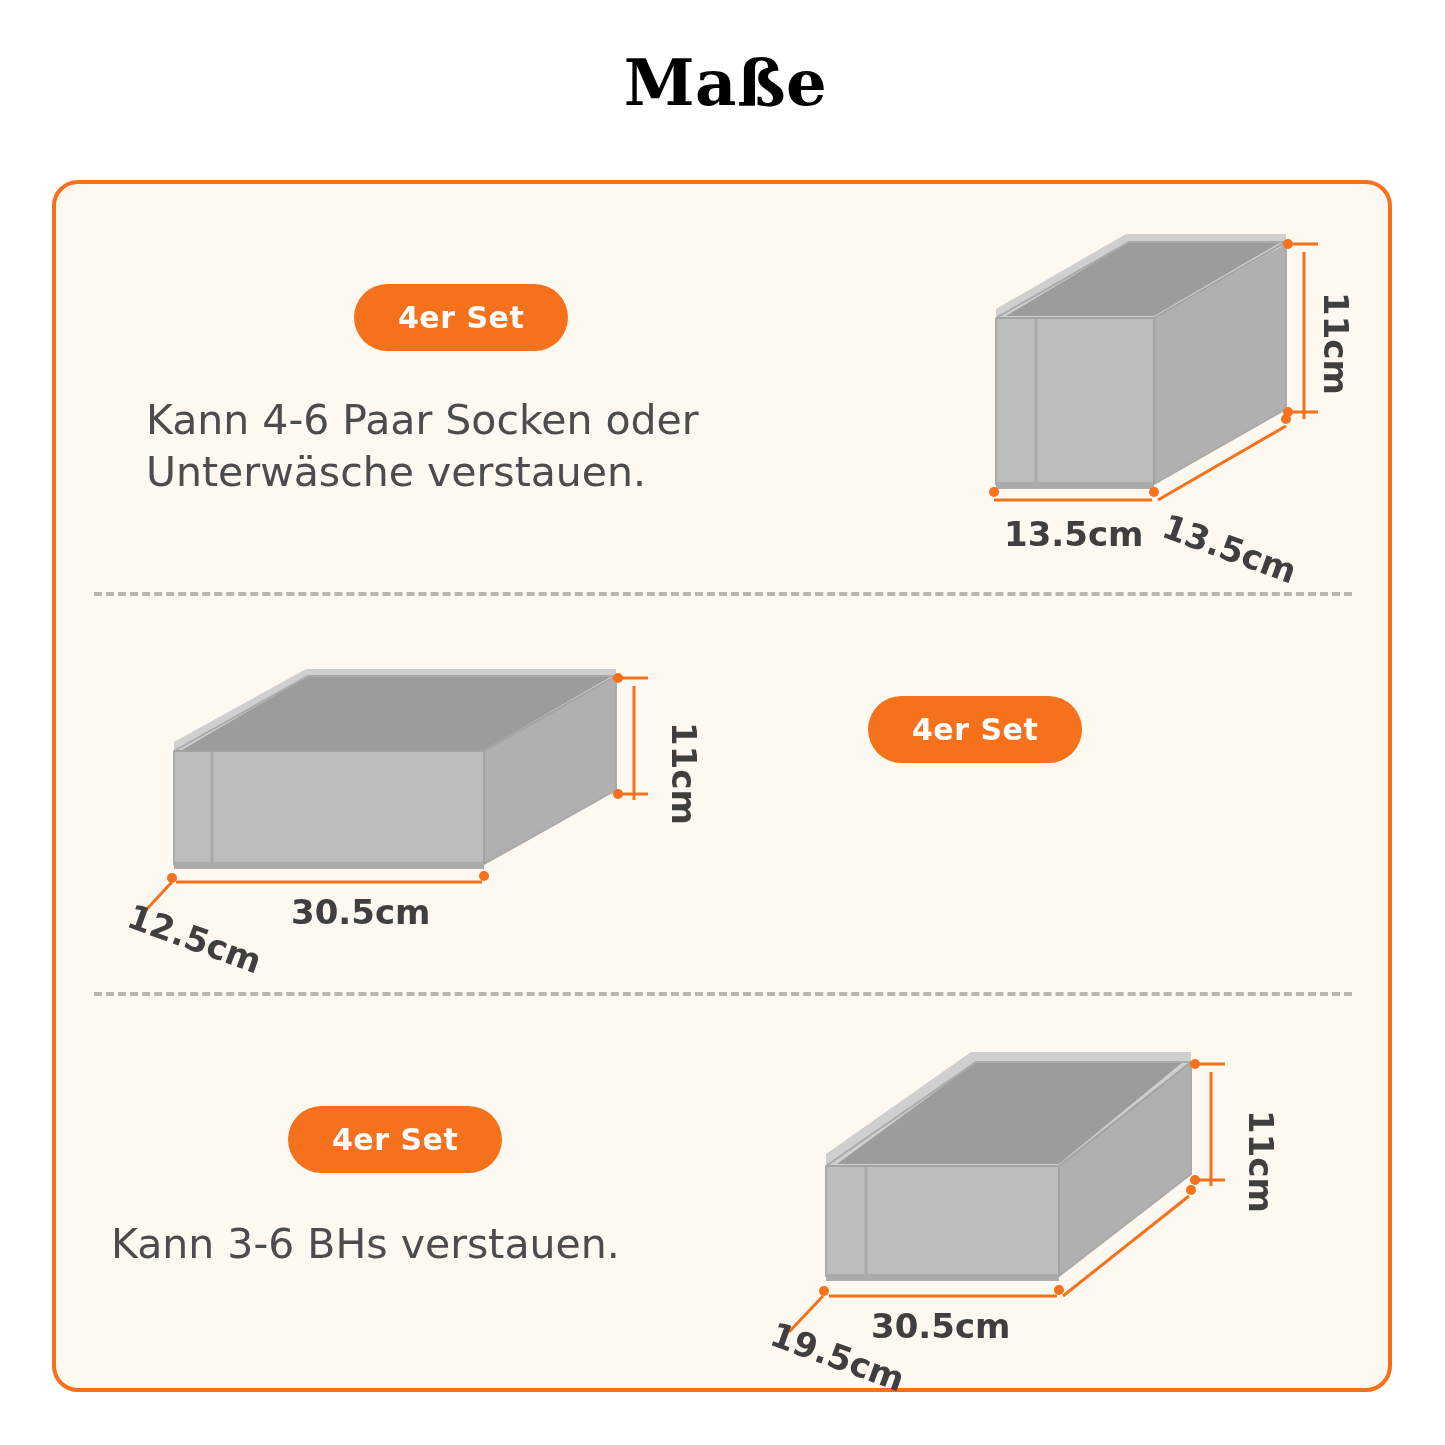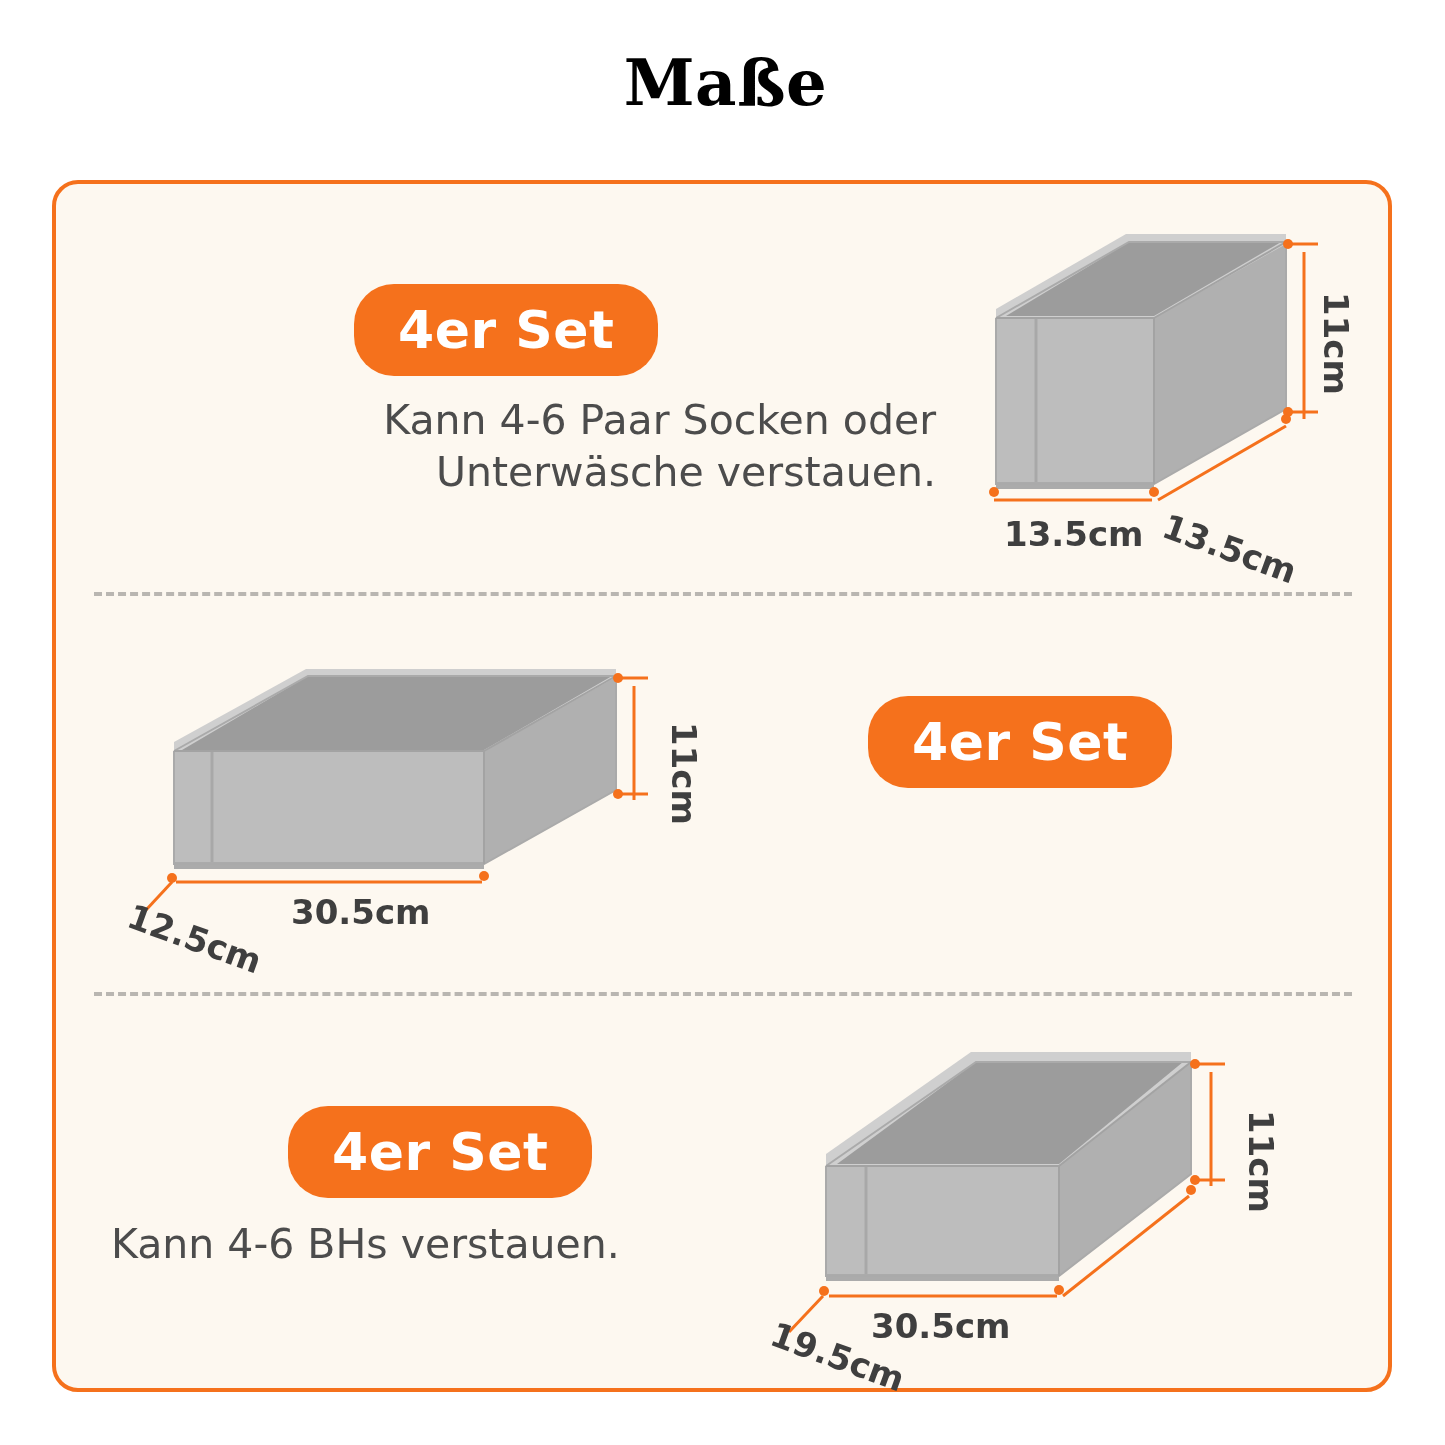--- a/index.html
+++ b/index.html
@@ -48,37 +48,37 @@
   .divider.d2 { top: 808px; }
 
   .badge {
     position: absolute;
     display: inline-flex;
     align-items: center;
     justify-content: center;
     background: #f5711c;
     color: #ffffff;
     font-weight: bold;
-    font-size: 52px;
+    font-size: 30px;
     border-radius: 40px;
     padding: 16px 44px;
     box-sizing: border-box;
     letter-spacing: 0.5px;
   }
   .desc {
     position: absolute;
     color: #4c4c4c;
     font-size: 41px;
     line-height: 1.28;
     font-weight: 500;
   }
 
   
   .badge-1 { left: 298px; top: 100px; }
-  .desc-1  { left: 90px; top: 210px; width: 790px; text-align: right; }
+  .desc-1  { left: 90px; top: 210px; width: 790px; }
 
   
   .badge-2 { left: 812px; top: 512px; }
   .desc-2  { left: 700px; top: 622px; width: 600px; }
 
   
   .badge-3 { left: 232px; top: 922px; }
   .desc-3  { left: 55px; top: 1034px; width: 740px; }
 
   
@@ -185,21 +185,21 @@
       <line x1="60" y1="268" x2="366" y2="268" stroke="#f5711c" stroke-width="3"></line>
       <circle cx="368" cy="262" r="5" fill="#f5711c"></circle>
       <line x1="372" y1="268" x2="500" y2="194" stroke="#f5711c" stroke-width="3" opacity="0"></line>
     </svg>
     <div class="dim-label vert" style="left:588px; top:108px;">11cm</div>
     <div class="dim-label rot-right" style="left:20px; top:282px;">12.5cm</div>
     <div class="dim-label" style="left:175px; top:278px;">30.5cm</div>
   </div>
 
   <div class="badge badge-3">4er Set</div>
-  <div class="desc desc-3">Kann 4-6 BHs verstauen.</div>
+  <div class="desc desc-3">Kann 3-6 BHs verstauen.</div>
 
   <div class="box-wrap" style="left:715px; top:830px; width:560px; height:370px;">
     <svg width="600" height="380" viewBox="0 0 600 380">
 
       <polygon points="55,140 200,38 420,38 420,55 290,158 55,158" fill="#cfcfcf"></polygon>
 
       <polygon points="66,150 288,150 412,48 205,48" fill="#9c9c9c"></polygon>
 
       <polygon points="55,152 55,262 288,262 288,152" fill="#bdbdbd"></polygon>
 

